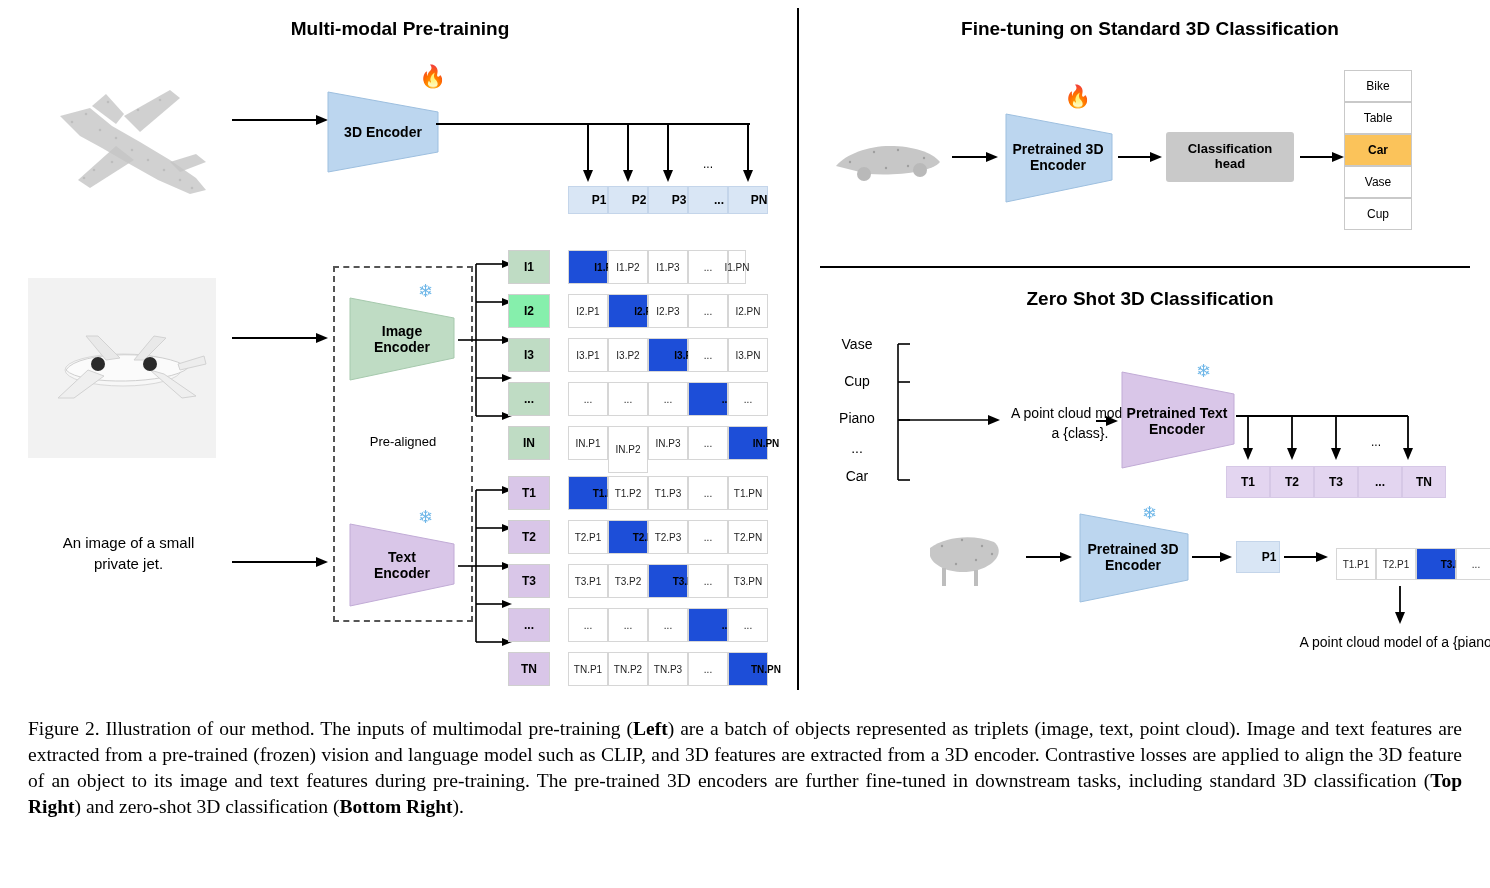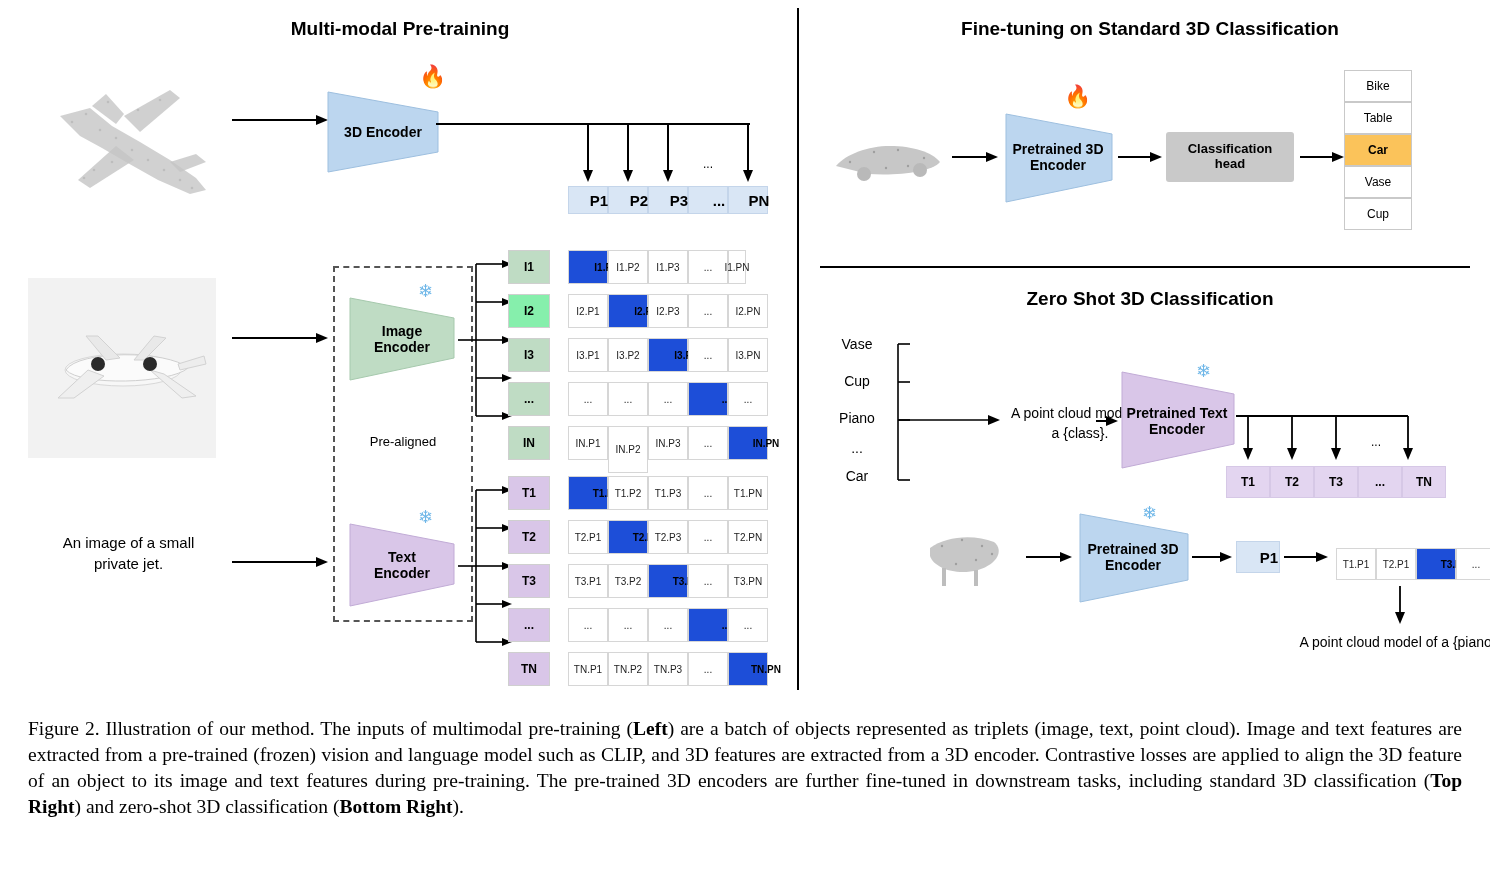--- a/index.html
+++ b/index.html
@@ -22,21 +22,21 @@
   .cellrow{display:flex;}
   .cell{display:flex;align-items:center;justify-content:center;
         font-family:"Liberation Sans", sans-serif;font-size:10px;color:#222;
         border:1px solid #d6d6d6;background:#fff;box-sizing:border-box;}
   .cell.hl{background:#1d4ed8;font-weight:bold;color:#000;padding-left:36px;}
   .lblbox{display:flex;align-items:center;justify-content:center;
         font-family:"Liberation Sans", sans-serif;font-size:12px;font-weight:bold;
         border:1px solid #cfcfcf;box-sizing:border-box;}
 
   .pbox{display:flex;align-items:center;justify-content:center;
-        font-family:"Liberation Sans", sans-serif;font-size:15px;font-weight:bold;
+        font-family:"Liberation Sans", sans-serif;font-size:12px;font-weight:bold;
         border:1px solid #c4d5ea;background:#d9e6f5;box-sizing:border-box;padding-left:22px;}
 
   .tbox{display:flex;align-items:center;justify-content:center;
         font-family:"Liberation Sans", sans-serif;font-size:12px;font-weight:bold;
         border:1px solid #d6c8e6;background:#e3d5f0;box-sizing:border-box;}
 
   .clsbox{display:flex;align-items:center;justify-content:center;
         font-family:"Liberation Sans", sans-serif;font-size:12px;
         border:1px solid #c9c9c9;background:#fff;box-sizing:border-box;}
   .clsbox.sel{background:#fbc35a;font-weight:bold;}

